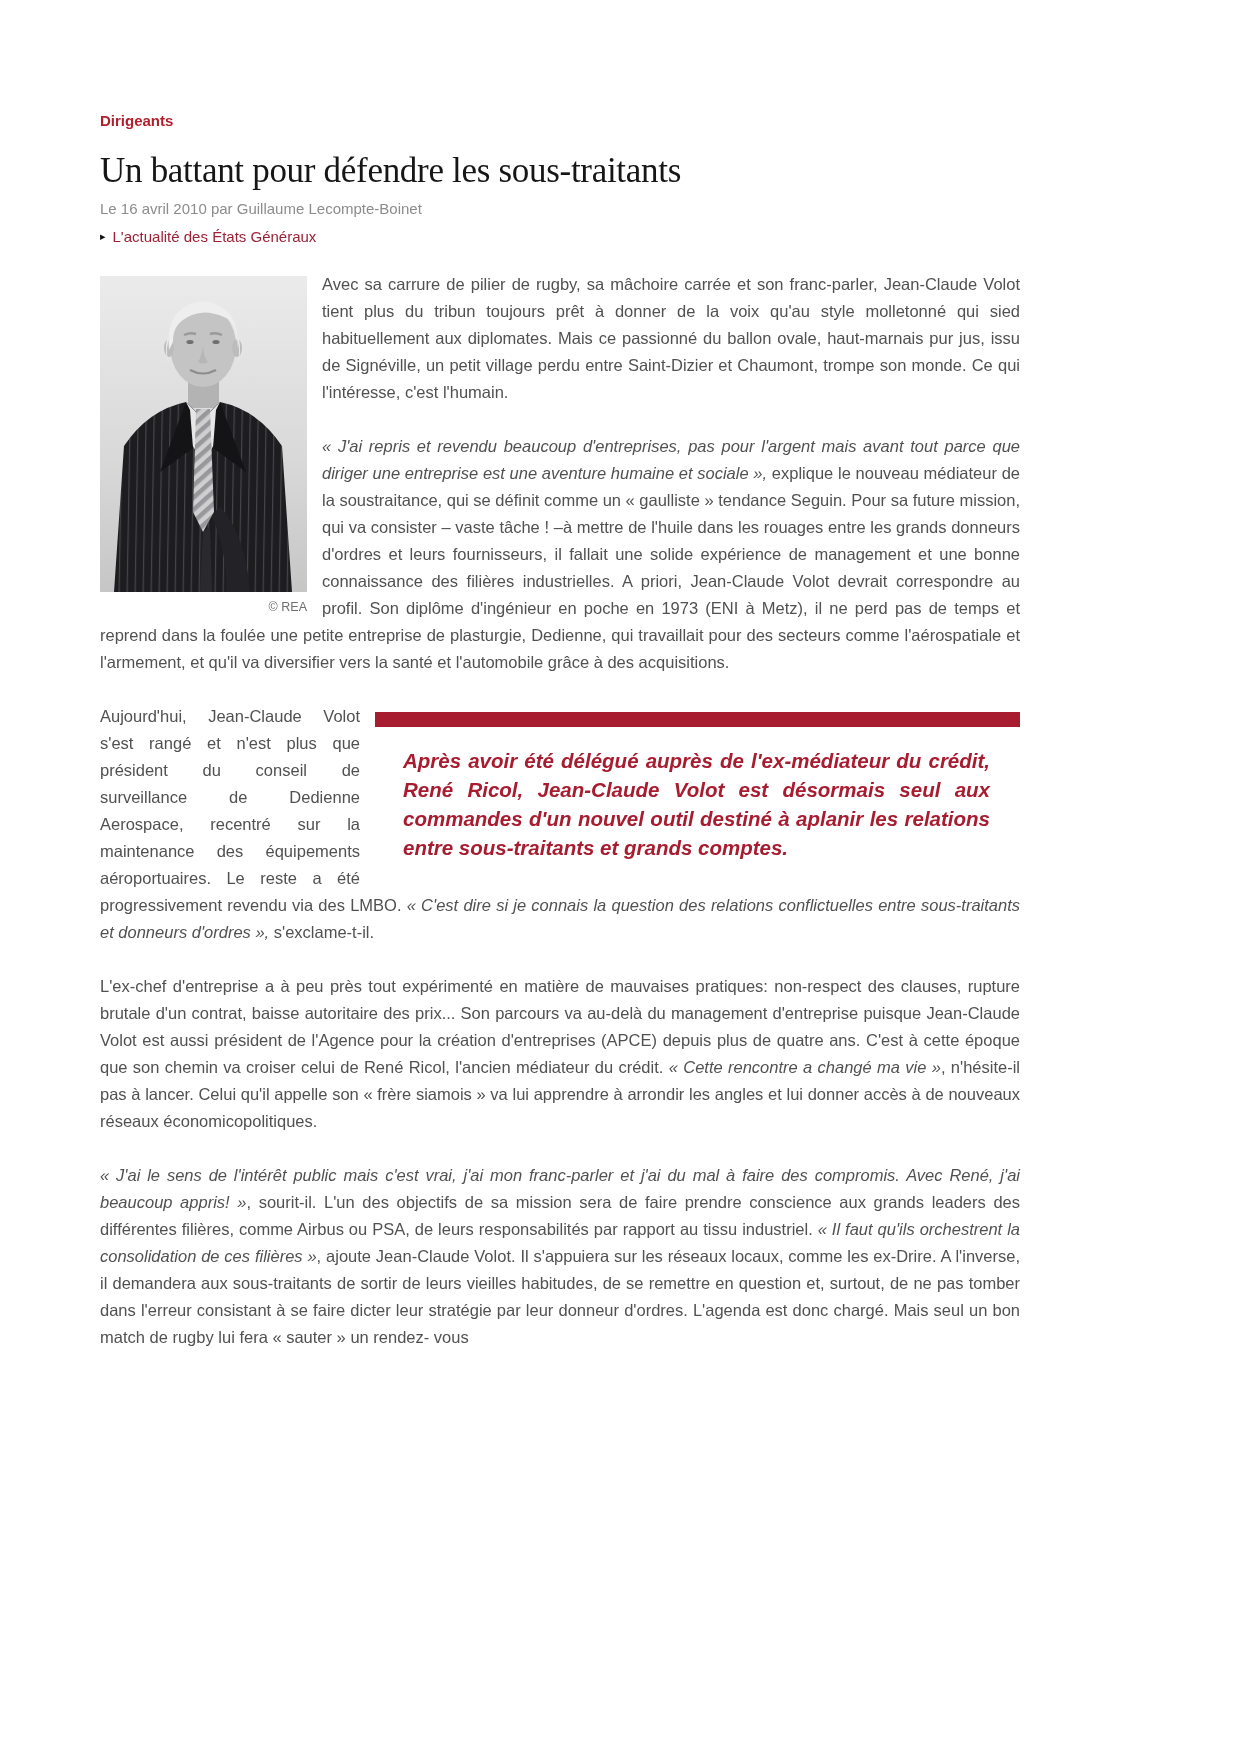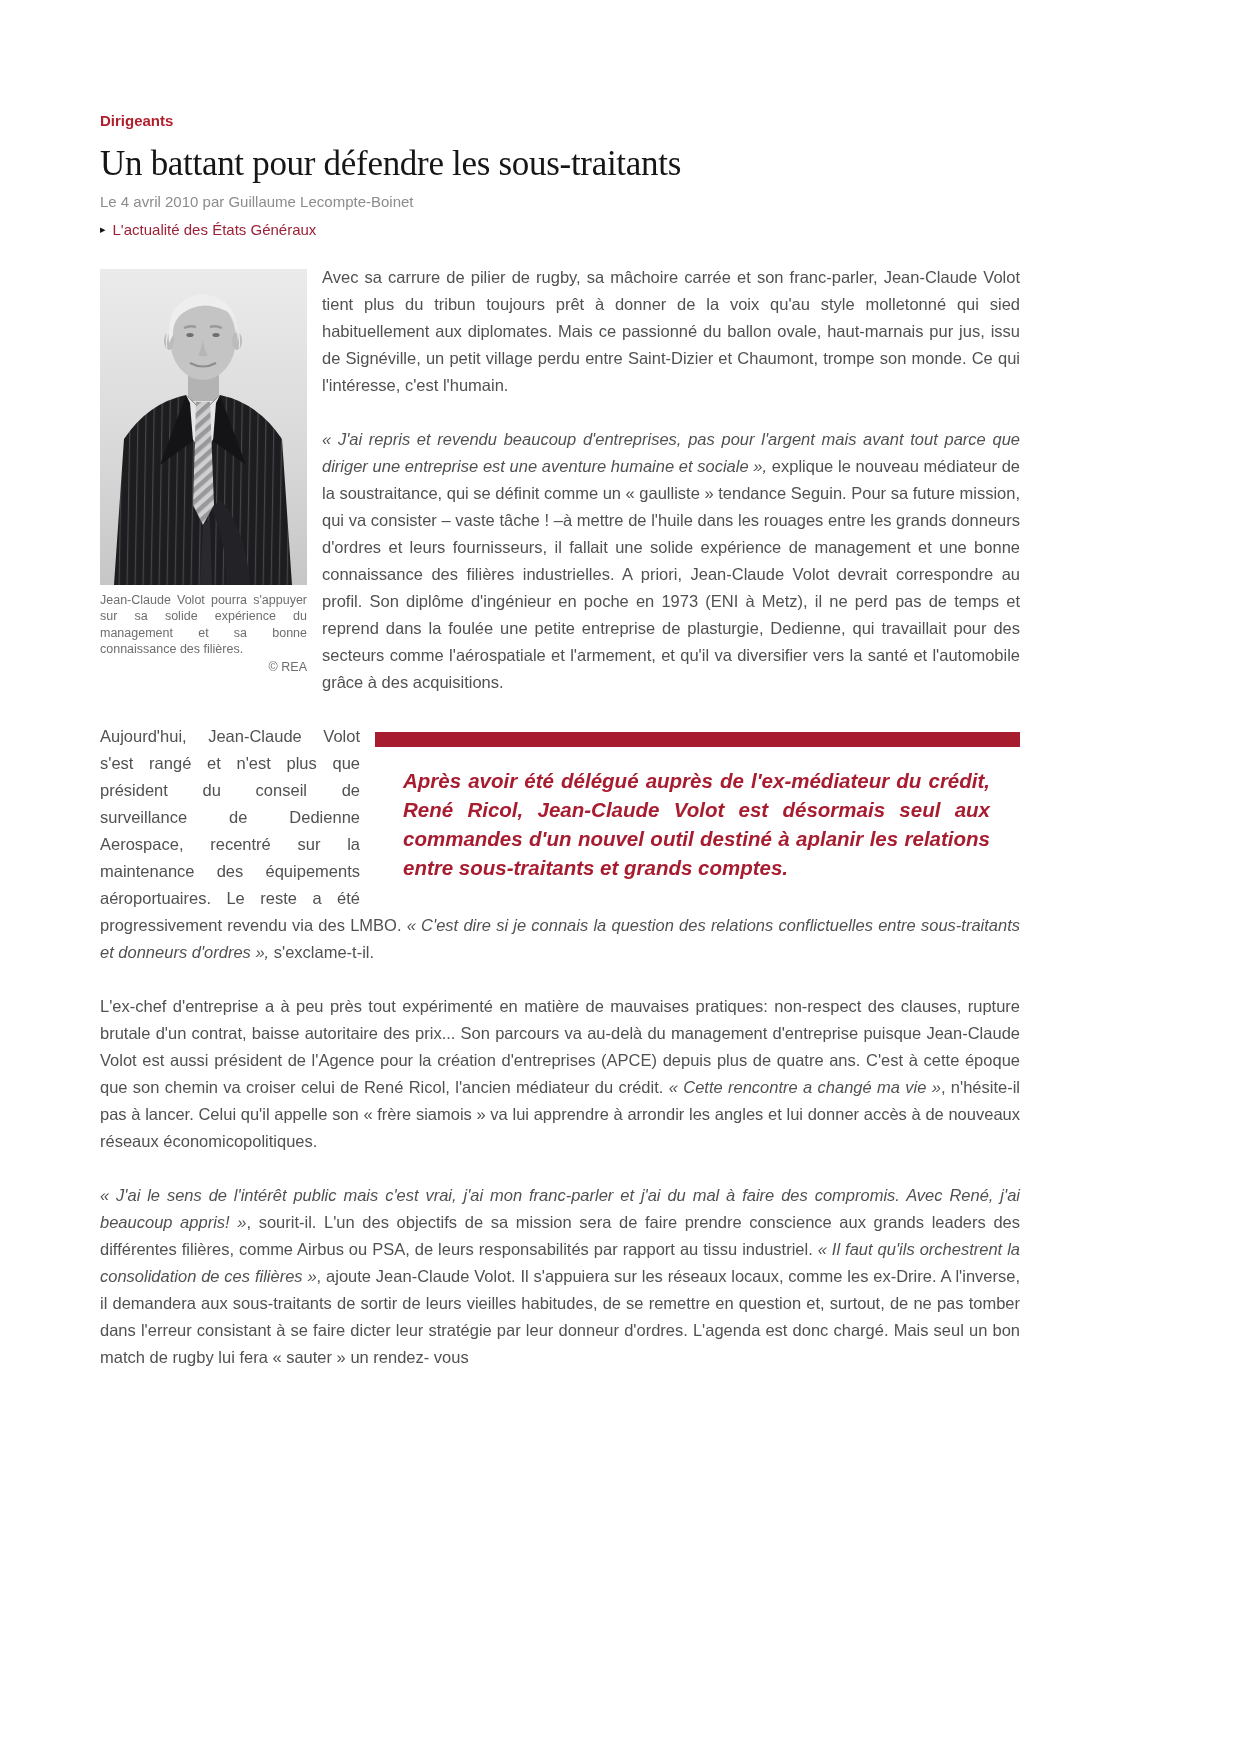--- a/index.html
+++ b/index.html
@@ -20,21 +20,21 @@
   }
   .content{
     width:920px;
     margin-left:100px;
     padding-top:112px;
   }
   .category{
     color:var(--category-red);
     font-size:15px;
     font-weight:bold;
-    margin-bottom:16px;
+    margin-bottom:23px;
     cursor:pointer;
   }
   h1.title{
     font-family:"Liberation Serif", serif;
     font-size:35px;
     line-height:1.1;
     letter-spacing:-0.3px;
     color:var(--title-black);
     margin:0 0 9px 0;
     font-weight:normal;
@@ -114,21 +114,21 @@
 </style>
 </head>
 <body>
 
 <div class="content">
 
   <div class="category">Dirigeants</div>
 
   <h1 class="title">Un battant pour défendre les sous-traitants</h1>
 
-  <div class="byline">Le 4 avril 2010 par Guillaume Lecompte-Boinet</div>
+  <div class="byline">Le 16 avril 2010 par Guillaume Lecompte-Boinet</div>
 
   <div class="related">
     <span class="bullet">▸</span>
     <span>L'actualité des États Généraux</span>
   </div>
 
   <div class="article">
 
     <figure class="photo-figure">
       <div class="photo-frame">
@@ -178,21 +178,20 @@
           <polygon points="96,133 110,133 114,236 103,256 93,236" fill="url(#tiestripe)"></polygon>
 
           <path d="M86,126 L60,196 L93,172 L90,134 Z" fill="#141416"></path>
           <path d="M120,126 L146,196 L113,172 L116,134 Z" fill="#141416"></path>
 
           <path d="M103,256 L100,316 L112,316 L110,250 Z" fill="#2a2a2e"></path>
           <path d="M112,240 Q128,280 126,316 L150,316 Q146,260 120,230 Z" fill="#232327"></path>
         </svg>
       </div>
       <figcaption>
-        <span>Jean-Claude Volot pourra s'appuyer sur sa solide expérience du management et sa bonne connaissance des filières.</span>
         <span class="credit">© REA</span>
       </figcaption>
     </figure>
 
 
     <p><span>Avec sa carrure de pilier de rugby, sa mâchoire carrée et son franc-parler, Jean-Claude Volot tient plus du tribun toujours prêt à donner de la voix qu'au style molletonné qui sied habituellement aux diplomates. Mais ce passionné du ballon ovale, haut-marnais pur jus, issu de Signéville, un petit village perdu entre Saint-Dizier et Chaumont, trompe son monde. Ce qui l'intéresse, c'est l'humain.</span></p>
 
     <p><span class="it">« J'ai repris et revendu beaucoup d'entreprises, pas pour l'argent mais avant tout parce que diriger une entreprise est une aventure humaine et sociale »,</span><span> explique le nouveau médiateur de la soustraitance, qui se définit comme un « gaulliste » tendance Seguin. Pour sa future mission, qui va consister – vaste tâche ! –à mettre de l'huile dans les rouages entre les grands donneurs d'ordres et leurs fournisseurs, il fallait une solide expérience de management et une bonne connaissance des filières industrielles. A priori, Jean-Claude Volot devrait correspondre au profil. Son diplôme d'ingénieur en poche en 1973 (ENI à Metz), il ne perd pas de temps et reprend dans la foulée une petite entreprise de plasturgie, Dedienne, qui travaillait pour des secteurs comme l'aérospatiale et l'armement, et qu'il va diversifier vers la santé et l'automobile grâce à des acquisitions.</span></p>
 
     <div class="quote-section">

